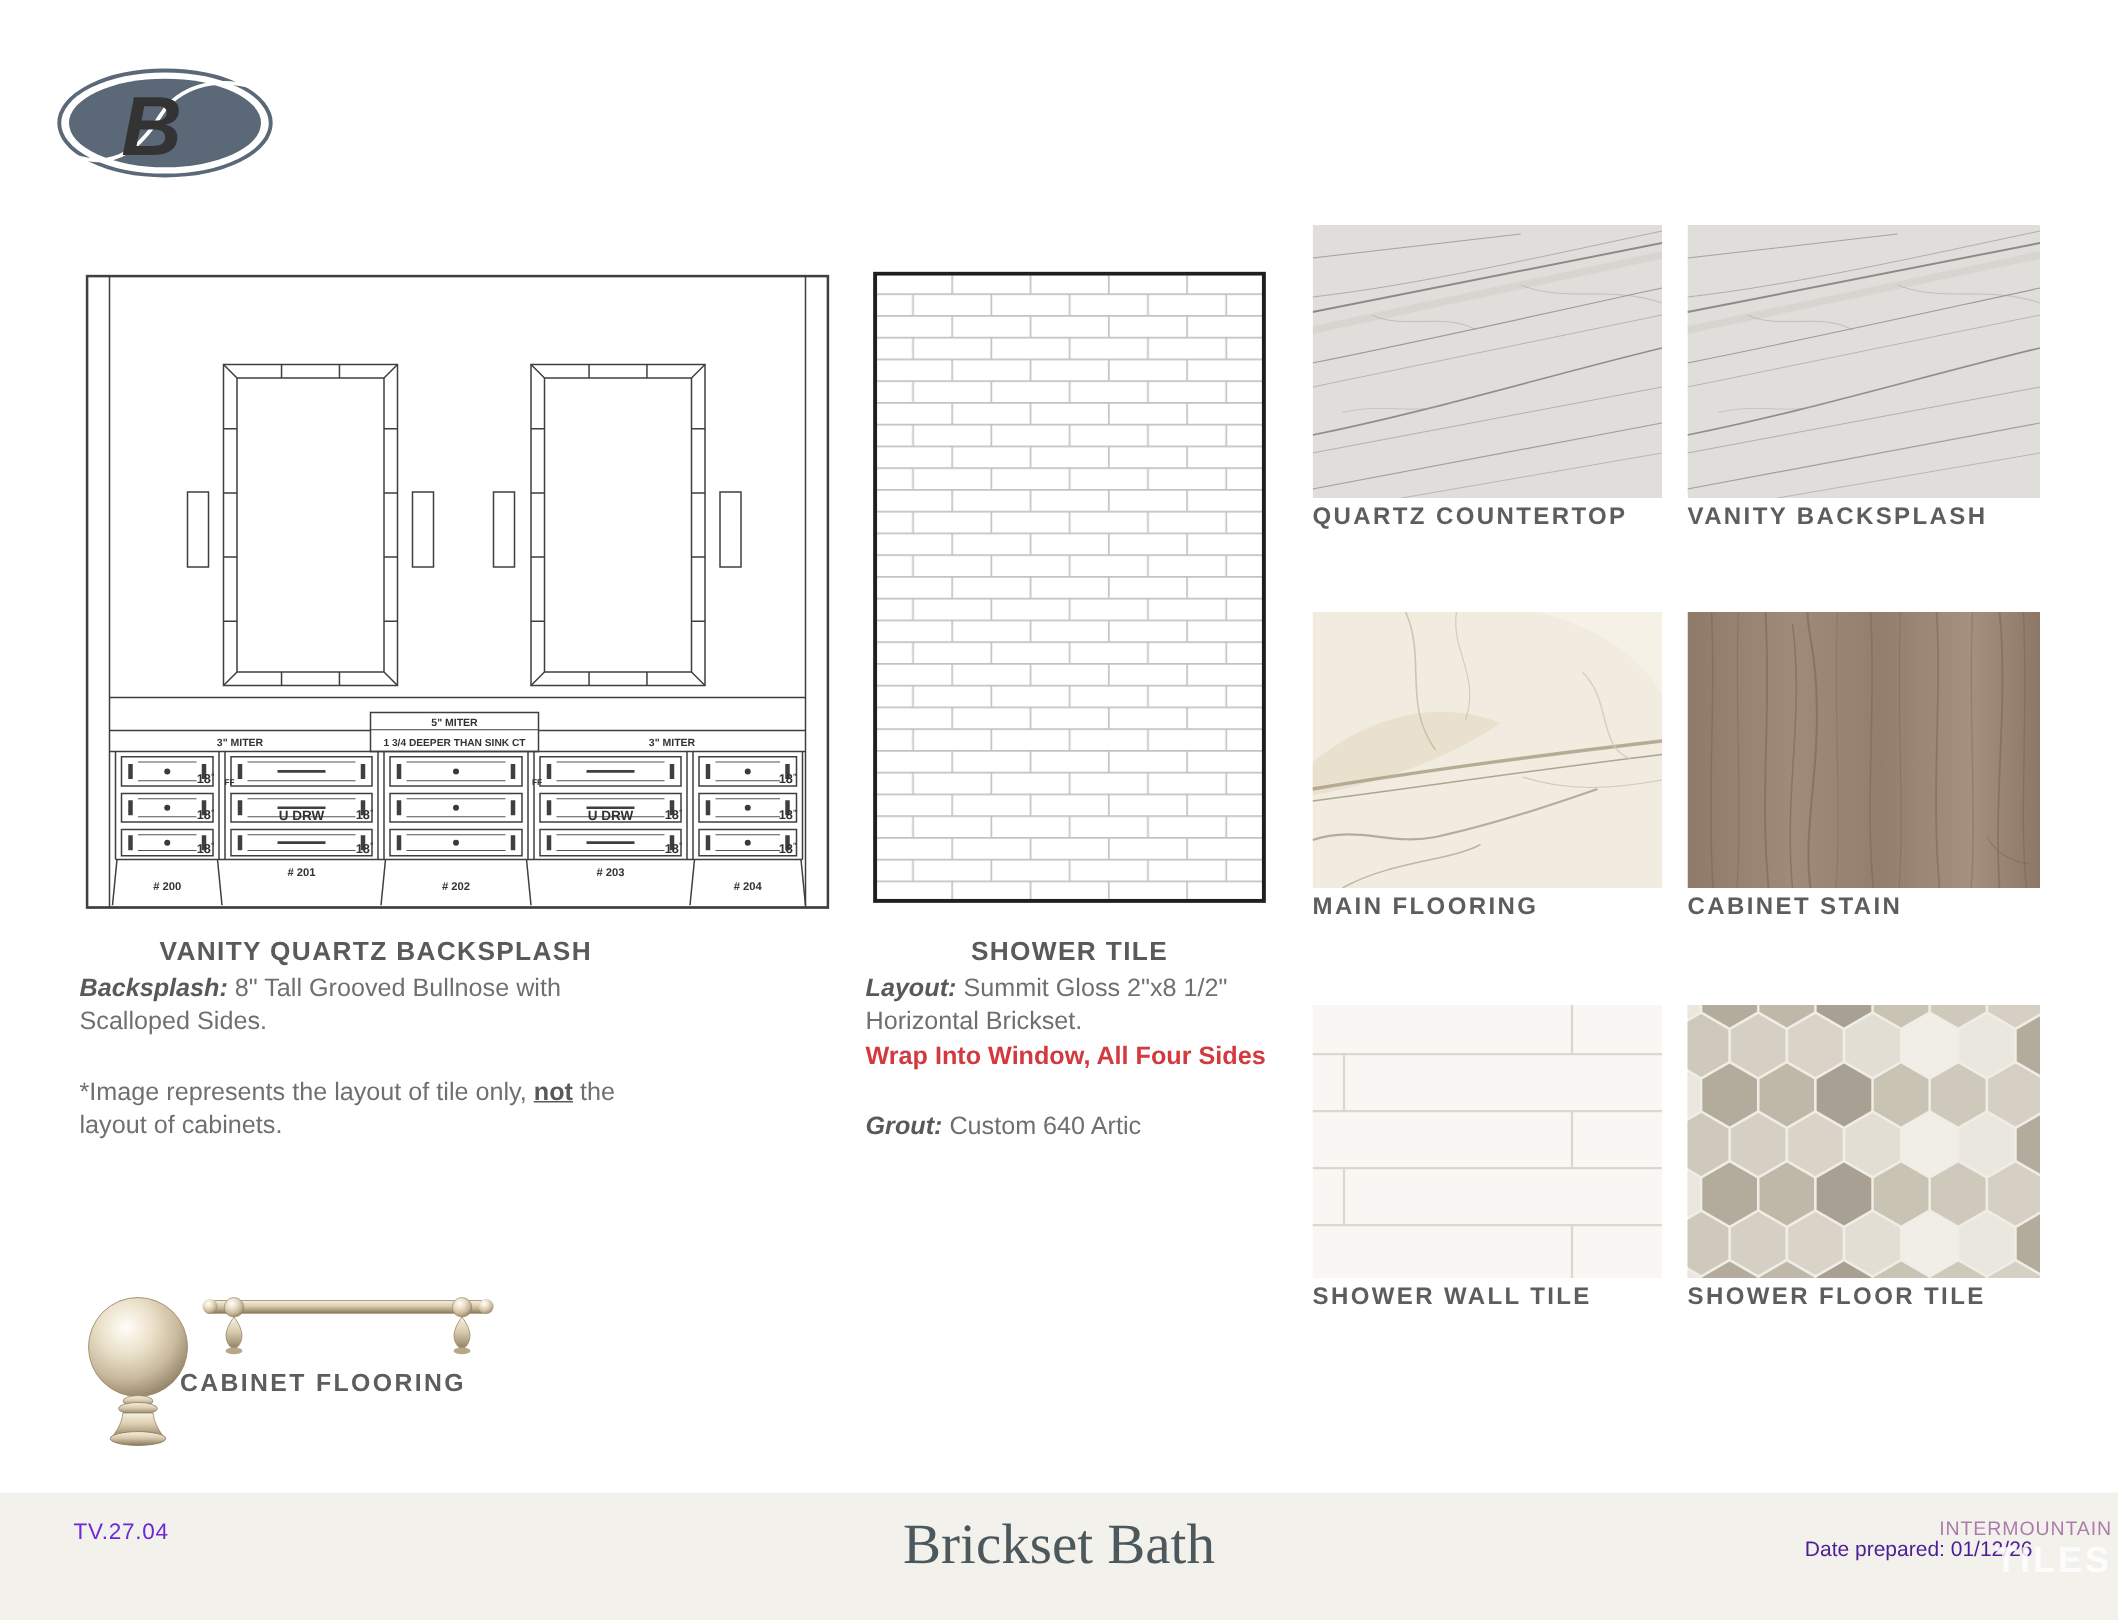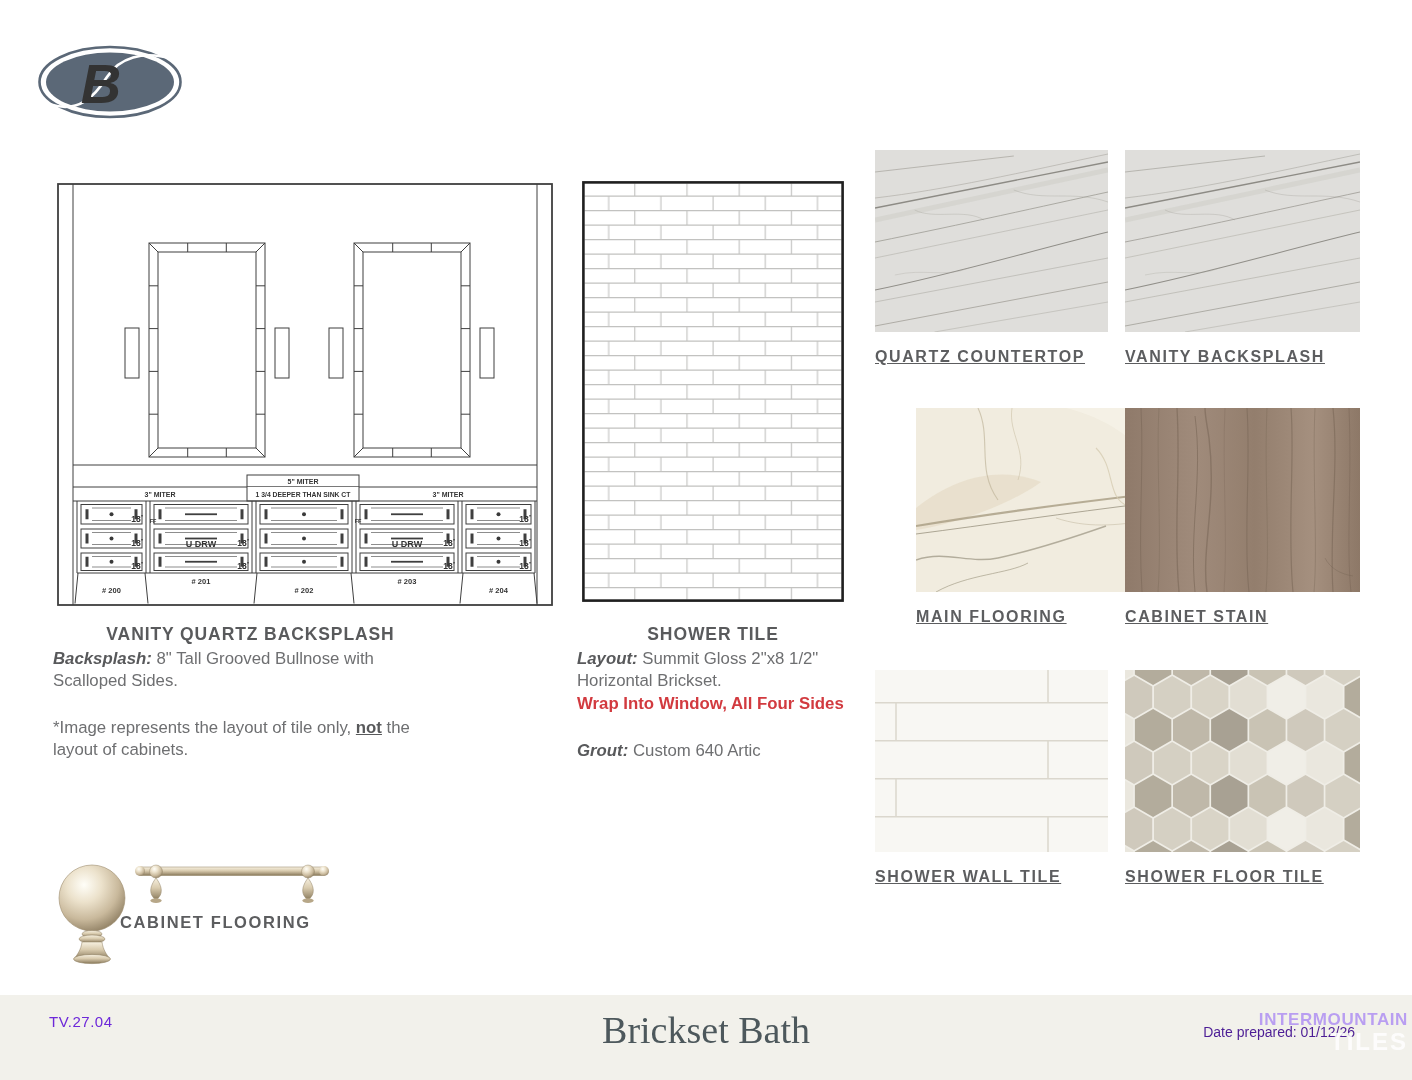--- a/index.html
+++ b/index.html
@@ -9,31 +9,31 @@
   
   .sec-h{margin:0;font-size:17.5px;font-weight:700;letter-spacing:.9px;color:#595a5c;text-align:center;}
   .body-text{font-size:16.8px;line-height:22px;color:#6e6f71;margin:3px 0 0 0;}
   .lbl{font-weight:700;font-style:italic;color:#58595b;}
   .warn{font-size:16.8px;line-height:22px;font-weight:700;margin:1px 0 0 0;}
   .em-not{font-weight:700;text-decoration:underline;color:#58595b;}
   .gap{height:22px;}
   
   .swatch{position:absolute;margin:0;}
   .swatch svg{display:block;}
-  .swatch figcaption{margin-top:16px;font-size:16px;font-weight:700;letter-spacing:1.6px;color:#5c5d5f;text-decoration:underline;}
+  .swatch figcaption{margin-top:4px;font-size:16px;font-weight:700;letter-spacing:1.6px;color:#5c5d5f;}
   
   svg text{font-family:"Liberation Sans",sans-serif;fill:#333;}
   
   .footer{position:absolute;left:0;top:995px;width:1412px;height:85px;background:#f2f1eb;}
   .f-code{position:absolute;left:49px;top:18px;font-size:15px;color:#6d28d9;letter-spacing:.5px;}
   .f-title{position:absolute;left:0;top:13px;width:100%;text-align:center;
            font-family:"Liberation Serif",serif;font-size:38px;color:#4d585c;}
   .f-date{position:absolute;right:57px;top:29px;font-size:14px;color:#4c1d95;}
   .wm{position:absolute;right:4px;top:16px;text-align:right;line-height:1.05;pointer-events:none;}
-  .wm-1{font-size:17px;font-weight:700;color:#8b5cf6;opacity:.55;letter-spacing:.6px;}
+  .wm-1{font-size:13px;font-weight:400;color:#701a75;opacity:.55;letter-spacing:.6px;}
   .wm-2{font-size:24px;font-weight:700;color:#ffffff;opacity:.85;letter-spacing:2px;}
   .hw-cap{position:absolute;left:120px;top:913px;font-size:16.5px;font-weight:700;
           letter-spacing:1.6px;color:#5c5d5f;}
 </style>
 </head>
 <body>
 
 <div class="page">
 
   <svg width="0" height="0" style="position:absolute" aria-hidden="true">
@@ -291,21 +291,21 @@
       </svg>
     <figcaption>QUARTZ COUNTERTOP</figcaption>
   </figure>
   <figure class="swatch" style="left:1125px;top:150px">
     <svg width="235" height="182">
         <use href="#tex-quartz" width="235" height="182"></use>
       </svg>
     <figcaption>VANITY BACKSPLASH</figcaption>
   </figure>
 
-  <figure class="swatch" style="left:916px;top:408px">
+  <figure class="swatch" style="left:875px;top:408px">
     <svg width="233" height="184" viewBox="0 0 233 184">
       <rect width="233" height="184" fill="#f1ecdf"></rect>
       <path d="M0,100 C40,68 85,58 125,74 C95,96 40,116 0,122 Z" fill="#e5dcc6" opacity=".7"></path>
       <path d="M150,0 C190,10 220,30 233,55 L233,0 Z" fill="#f6f2e7" opacity=".8"></path>
       <path d="M0,118 C60,108 130,98 233,86" stroke="#a79c82" stroke-width="2.2" opacity=".8" fill="none"></path>
       <path d="M0,126 C70,117 150,105 233,95" stroke="#8f8873" stroke-width="1" opacity=".7" fill="none"></path>
       <path d="M62,0 C76,30 60,62 82,92" stroke="#bdb296" stroke-width="1.1" opacity=".65" fill="none"></path>
       <path d="M96,0 C92,26 112,42 102,72" stroke="#c9bfa4" stroke-width=".8" opacity=".7" fill="none"></path>
       <path d="M0,152 C30,142 52,156 82,150 C110,144 150,132 190,118" stroke="#8a8470" stroke-width="1.4" opacity=".6" fill="none"></path>
       <path d="M20,184 C52,166 92,166 112,155" stroke="#9a927c" stroke-width="1" opacity=".6" fill="none"></path>

